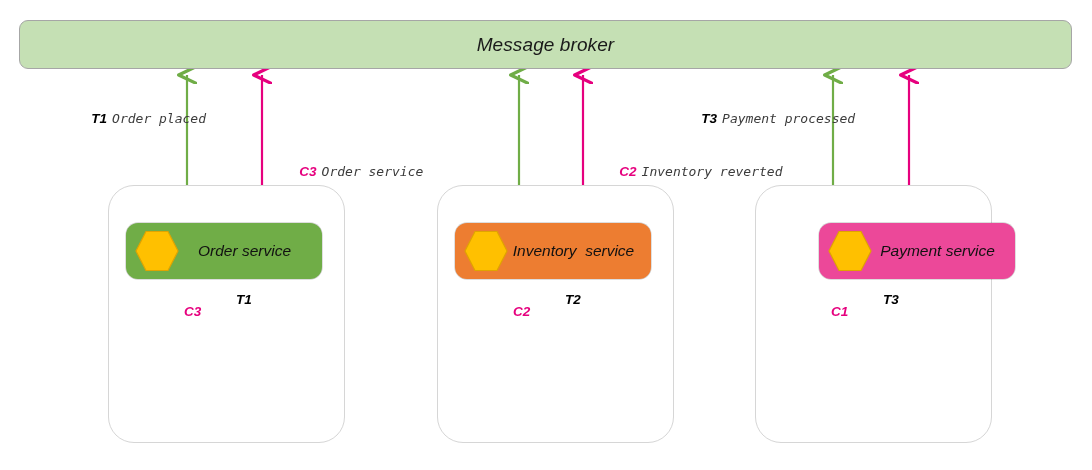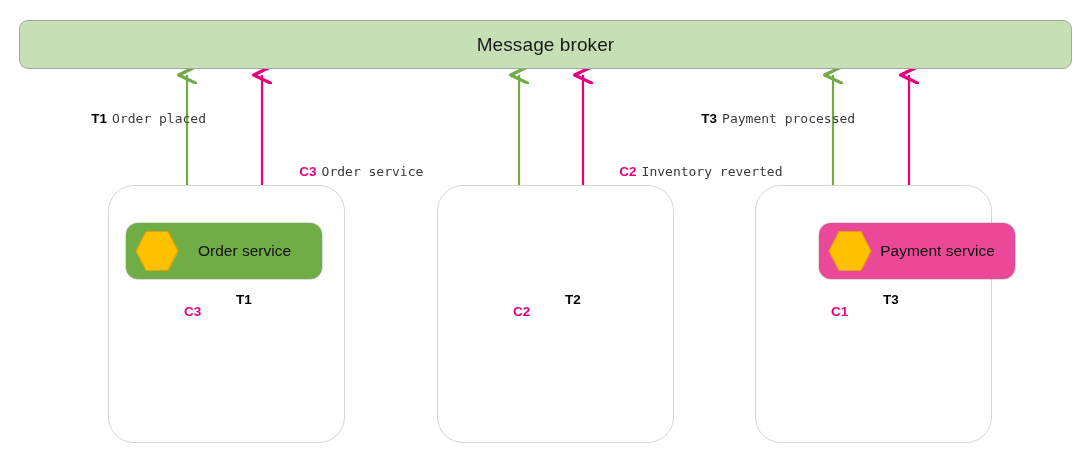--- a/index.html
+++ b/index.html
@@ -12,20 +12,21 @@
     width: 1092px;
     height: 470px;
     position: relative;
     overflow: hidden;
   }
   #canvas {
     position: absolute;
     left: 0; top: 0;
     width: 1092px;
     height: 342px;
+    font-style: italic;
   }
   .abs { position: absolute; }
 
   
   #broker-bar {
     left: 19px;
     top: 20px;
     width: 1053px;
     height: 49px;
     background: #C5E0B4;
@@ -242,20 +243,28 @@
       <svg width="44" height="42" viewBox="0 0 44 42" aria-hidden="true">
         <polygon points="11,1.5 33,1.5 43,21 33,40.5 11,40.5 1,21" fill="#FFC000" stroke="#E0A400" stroke-width="1.2"></polygon>
       </svg>
     </span>
     <span class="service-label">Order service</span>
   </div>
   <div class="abs db-tag tag-c" style="left:184px; top:293px;">C3</div>
   <div class="abs db-tag tag-t" style="left:236px; top:293px;">T1</div>
 
   <div class="abs service-card" style="left:437px;"></div>
+  <div class="abs service-box" style="left:455px; background:#ED7D31;">
+    <span class="hex-wrap">
+      <svg width="44" height="42" viewBox="0 0 44 42" aria-hidden="true">
+        <polygon points="11,1.5 33,1.5 43,21 33,40.5 11,40.5 1,21" fill="#FFC000" stroke="#E0A400" stroke-width="1.2"></polygon>
+      </svg>
+    </span>
+    <span class="service-label">Inventory  service</span>
+  </div>
   <div class="abs db-tag tag-c" style="left:513px; top:293px;">C2</div>
   <div class="abs db-tag tag-t" style="left:565px; top:293px;">T2</div>
 
   <div class="abs service-card" style="left:755px;"></div>
   <div class="abs service-box" style="left:819px; background:#ec4899;">
     <span class="hex-wrap">
       <svg width="44" height="42" viewBox="0 0 44 42" aria-hidden="true">
         <polygon points="11,1.5 33,1.5 43,21 33,40.5 11,40.5 1,21" fill="#FFC000" stroke="#E0A400" stroke-width="1.2"></polygon>
       </svg>
     </span>

